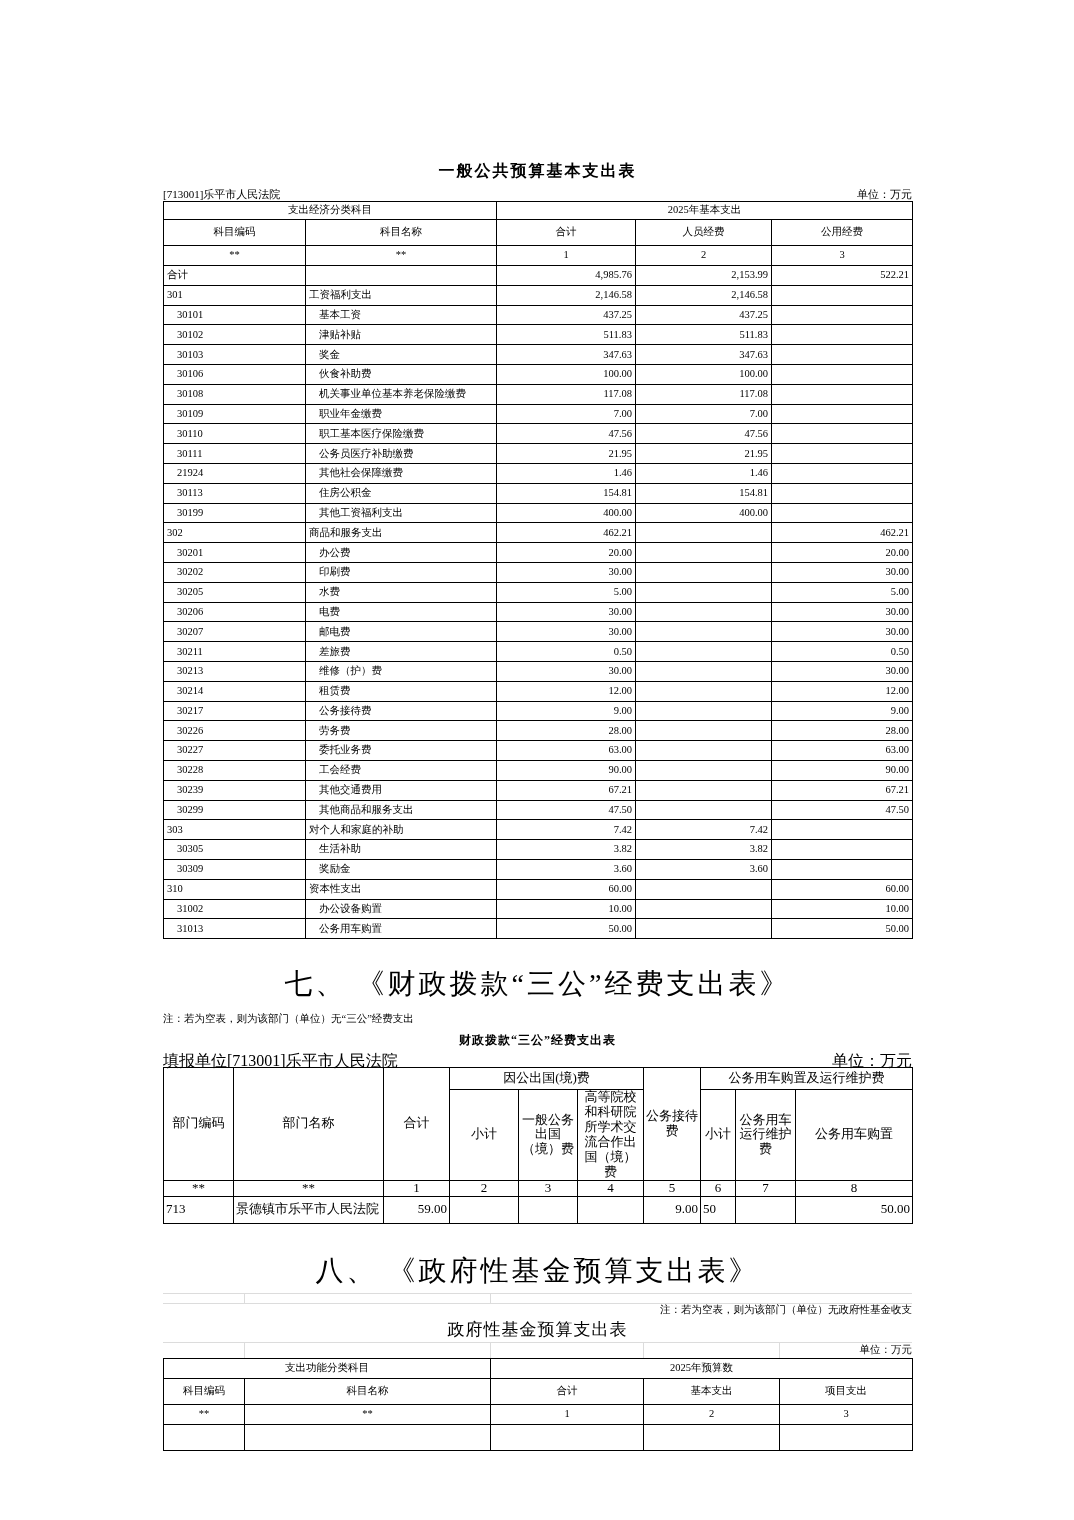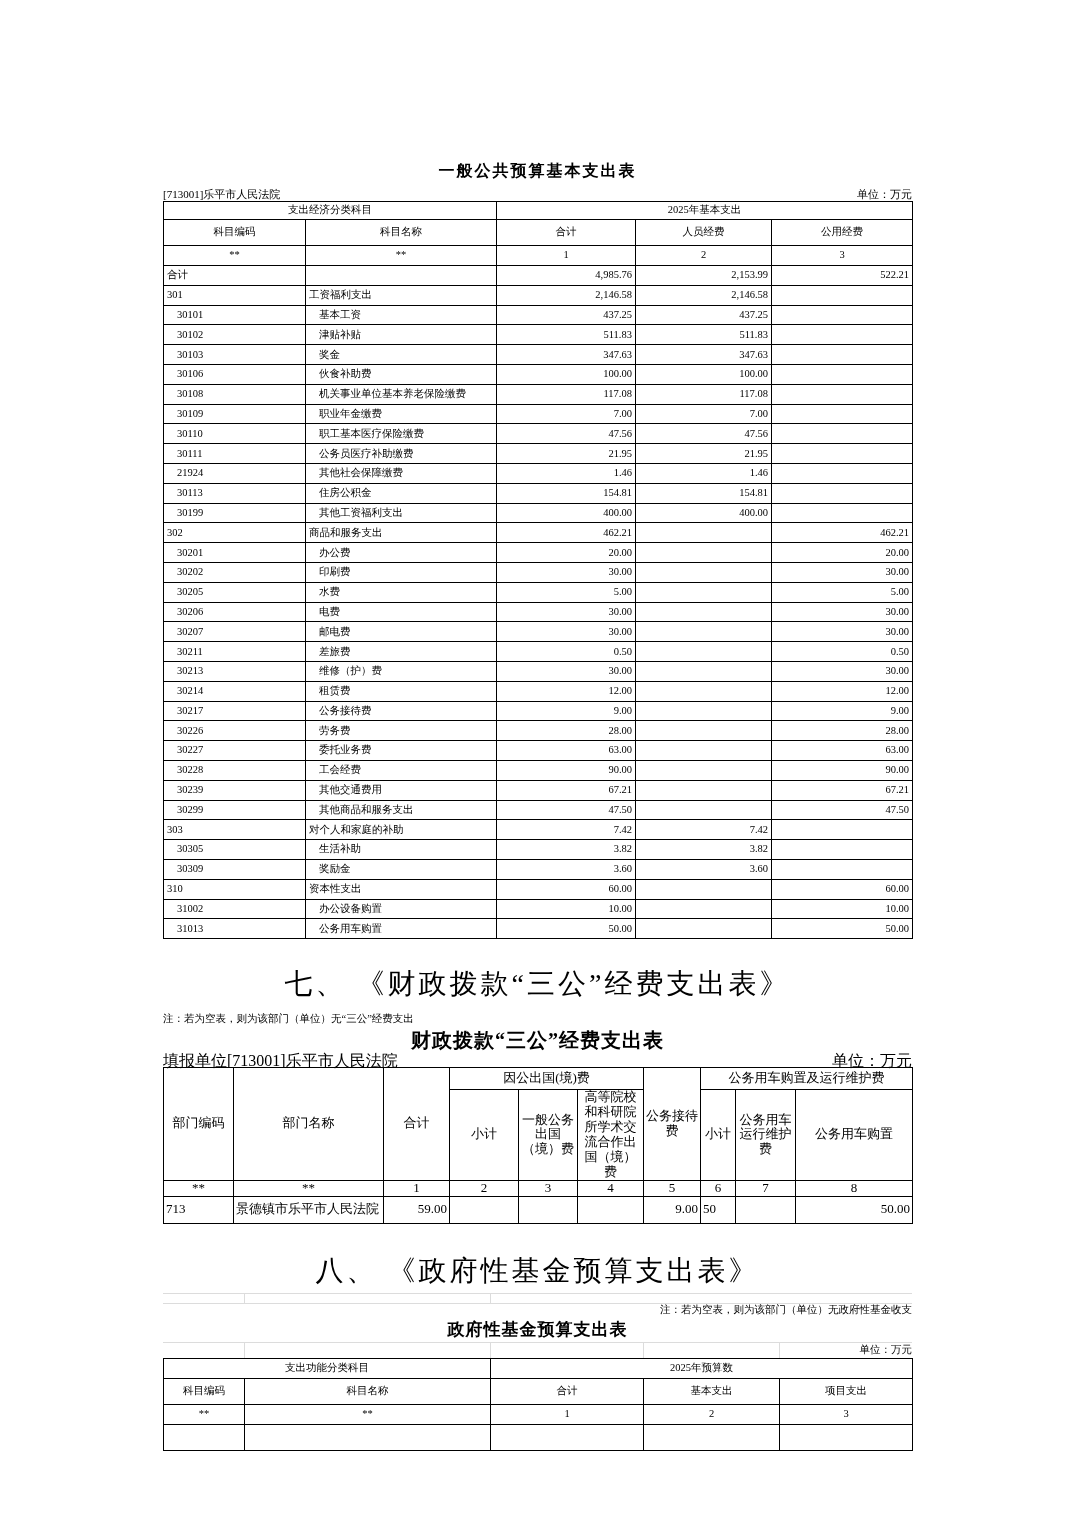--- a/index.html
+++ b/index.html
@@ -22,36 +22,36 @@
   .indent{padding-left:13px;}
   .t1 tr{height:19.8px;}
   .t1 tr.hrow1{height:18px;}
   .t1 tr.hrow2{height:26px;}
   .t1 tr.hrow3{height:20px;}
 
   .section-title{text-align:center;font-size:28px;letter-spacing:3px;line-height:34px;font-family:"Liberation Serif","DejaVu Serif",serif;}
   .sec7-title{margin-top:28px;}
   .note-line{text-align:left;font-size:10.5px;line-height:13px;}
   .note7{margin-top:11px;}
-  .sub-table-title{text-align:center;font-size:20px;font-weight:bold;letter-spacing:1px;margin-top:5px;line-height:20px;}
+  .sub-table-title{text-align:center;font-size:12px;font-weight:bold;letter-spacing:1px;margin-top:5px;line-height:20px;}
   .meta-small{display:flex;justify-content:space-between;font-size:16px;line-height:13px;margin-top:4px;}
 
   .t2 td{font-size:13px;padding:0 2px;}
   .t2 tr.g1{height:22px;}
   .t2 tr.g2{height:33px;}
   .t2 tr.g3{height:15px;}
   .t2 tr.g4{height:27px;}
   .t2 .wrap{white-space:normal;word-break:break-all;}
 
   .sec8-title{margin-top:30px;}
   .pre-grid{position:relative;margin-top:5px;height:65px;}
   .pre-grid .hline{position:absolute;left:0;width:749px;height:1px;background:#dcdcdc;}
   .pre-grid .vline{position:absolute;width:1px;background:#dcdcdc;}
   .pre-grid .note-row{position:absolute;top:10px;left:0;width:749px;text-align:right;font-size:10.5px;line-height:14px;}
-  .pre-grid .title-row{position:absolute;top:24px;left:0;width:749px;text-align:center;font-size:17px;font-weight:bold;letter-spacing:1px;line-height:26px;}
+  .pre-grid .title-row{position:absolute;top:24px;left:0;width:749px;text-align:center;font-size:17px;font-weight:normal;letter-spacing:1px;line-height:26px;}
   .pre-grid .unit-row{position:absolute;top:50px;left:0;width:749px;text-align:right;font-size:10.5px;line-height:14px;}
 
   .t3 tr.hrow1{height:20px;}
   .t3 tr.hrow2{height:26px;}
   .t3 tr.hrow3{height:20px;}
   .t3 tr.drow{height:26px;}
 </style>
 </head>
 <body>
 

